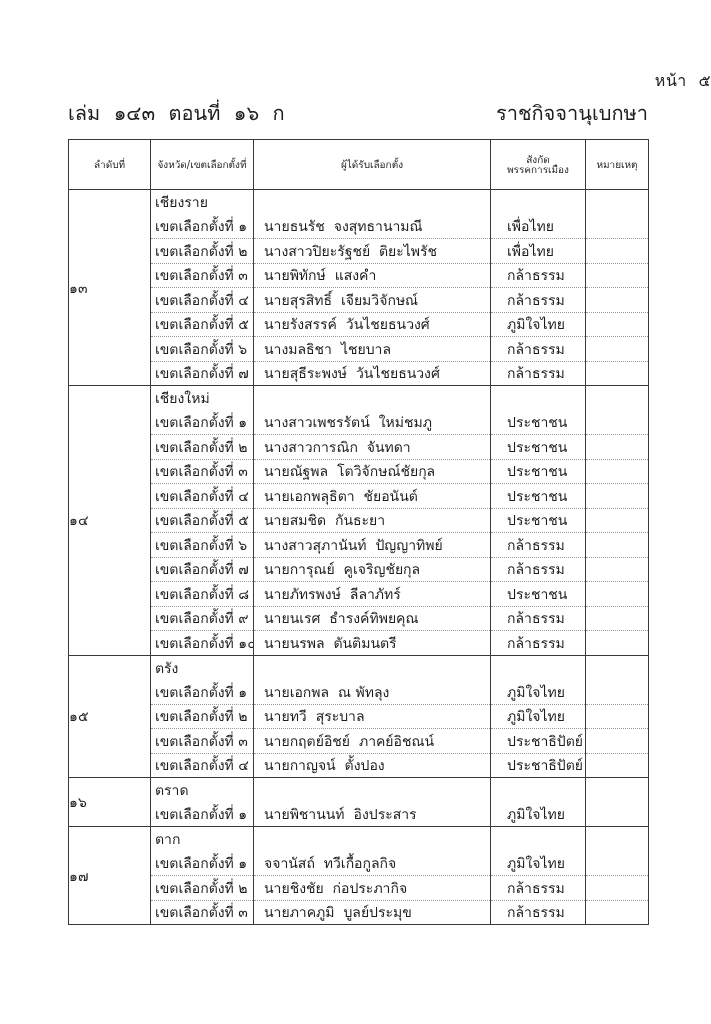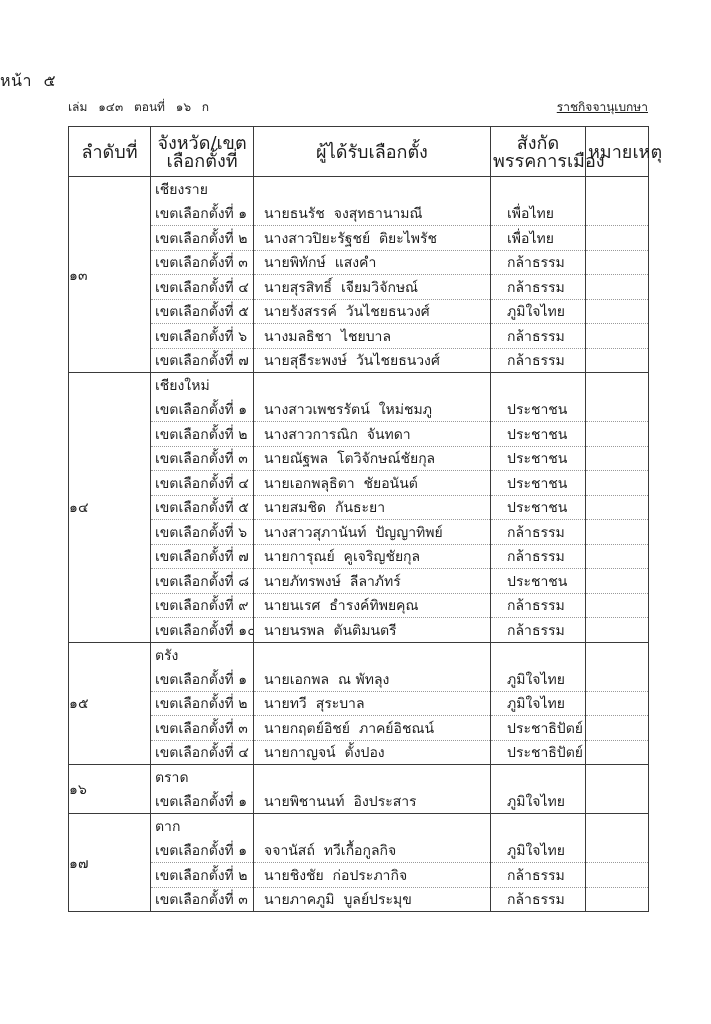--- a/index.html
+++ b/index.html
@@ -14,54 +14,54 @@
   .page{
     position:relative;
     width:711px;height:1024px;
     background:var(--paper);
     margin:0 auto;
     overflow:hidden;
   }
   
   .doc-head{padding-top:68px;}
   .head-line1{
-    text-align:left;
+    text-align:right;
     font-size:16px;
     letter-spacing:.5px;
     word-spacing:6px;
   }
   .head-line2{
     display:flex;
     justify-content:space-between;
     align-items:baseline;
     margin:4px 63px 0 68px;
-    font-size:12px;
+    font-size:20px;
   }
   .head-line2 .volume{word-spacing:7px;}
-  .head-line2 .gazette{word-spacing:4px; margin-left:-40px;text-decoration:underline;}
+  .head-line2 .gazette{word-spacing:4px; margin-left:-40px;}
   .head-line2 .date{word-spacing:6px;}
   
   table.gazette{
     margin:10px 0 0 68px;
     border-collapse:collapse;
     table-layout:fixed;
     width:580px;
     font-size:14px;
     line-height:1;
   }
   table.gazette{border:1.5px solid var(--line);}
   col.w1{width:82px;}
   col.w2{width:103px;}
   col.w3{width:237px;}
   col.w4{width:95px;}
   col.w5{width:63px;}
   th{
     border:1px solid var(--line);
     font-weight:normal;
-    font-size:18px;
+    font-size:10px;
     height:50px;
     text-align:center;
     vertical-align:middle;
     white-space:pre-line;
     padding:2px;
   }
   td{
     height:24.5px;
     vertical-align:middle;
     white-space:pre;

